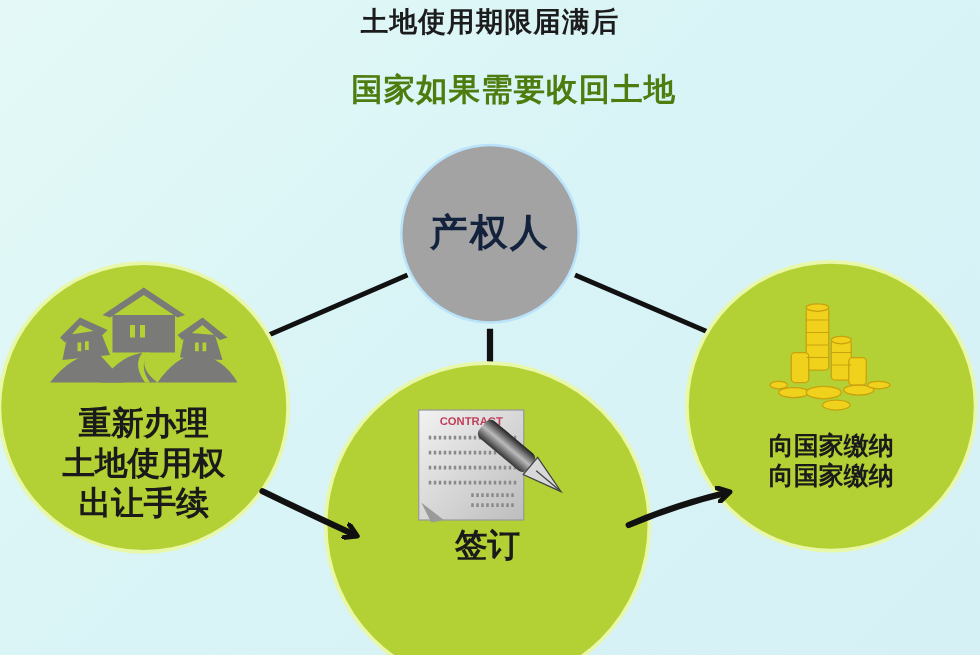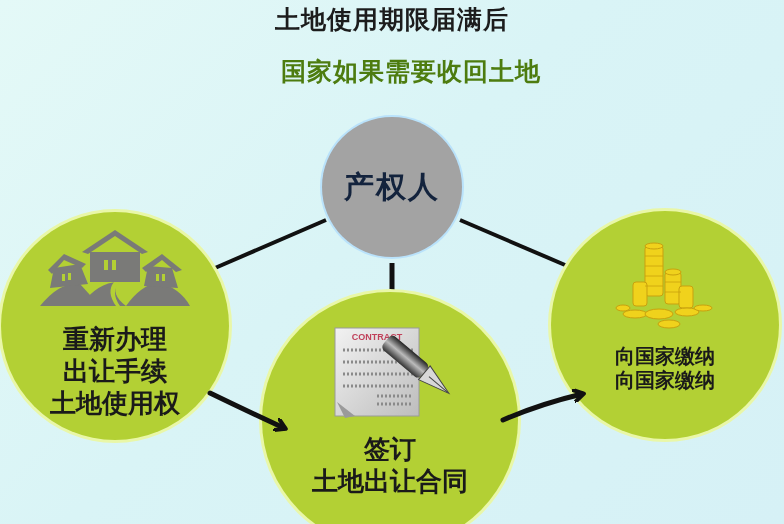--- a/index.html
+++ b/index.html
@@ -5,21 +5,21 @@
     html, body { margin: 0; padding: 0; }
     body {
       width: 784px; height: 524px; overflow: hidden; position: relative;
       background: linear-gradient(135deg, #e4f9f7 0%, #d9f4f6 45%, #d6f1f6 100%);
       font-family: "DejaVu Sans", sans-serif;
     }
     .title {
       position: absolute; left: 0; width: 784px; text-align: center;
       font-weight: bold; letter-spacing: 1px;
     }
-    #title-1 { top: 3px; font-size: 25px; color: #1c1c1c; }
+    #title-1 { top: 3px; font-size: 22px; color: #1c1c1c; }
     #title-2 { top: 55px; font-size: 25px; color: #4d7c0f; padding-left: 19px; }
     svg.links { position: absolute; left: 0; top: 0; }
     .circle {
       position: absolute; border-radius: 50%;
       display: flex; flex-direction: column; align-items: center; justify-content: center;
       box-sizing: border-box;
     }
     .green {
       background: #b3d034;
       box-shadow: 0 0 0 3px #e9f7a8;
@@ -32,21 +32,21 @@
       font-weight: bold; color: #1a1a1a; text-align: center; line-height: 1.22;
     }
     .label span { display: block; }
     #node-owner { left: 322px; top: 117px; width: 140px; height: 140px; }
     #node-owner .label { font-size: 30px; color: #13233d; letter-spacing: 2px; }
 
     #node-renew { left: 1px; top: 212px; width: 228px; height: 228px; }
     #node-renew .label { font-size: 26px; margin-top: 16px; }
 
     #node-contract { left: 262px; top: 292px; width: 256px; height: 256px; justify-content: flex-start; }
-    #node-contract .label { font-size: 26px; margin-top: 12px; }
+    #node-contract .label { font-size: 26px; margin-top: 0; }
 
     #node-pay { left: 551px; top: 211px; width: 228px; height: 228px; }
     #node-pay .label { font-size: 20px; margin-top: 14px; }
   </style>
 </head>
 <body>
 
 <div class="title" id="title-1">土地使用期限届满后</div>
 <div class="title" id="title-2">国家如果需要收回土地</div>
 
@@ -83,22 +83,22 @@
         <rect x="72" y="34" width="4" height="10"></rect>
       <path d="M74,56 Q66,66 76,80 L80,80 Q70,66 80,56 Z"></path>
       <rect x="22" y="48" width="3" height="7"></rect>
         <rect x="28" y="47" width="3" height="7"></rect>
       <rect x="116" y="48" width="3" height="7"></rect>
         <rect x="122" y="48" width="3" height="7"></rect>
     </g>
   </svg>
   <div class="label">
     <span>重新办理</span>
+    <span>土地使用权</span>
     <span>出让手续</span>
-    <span>土地使用权</span>
   </div>
 </div>
 
 <div class="circle green" id="node-contract">
   <svg width="150" height="100" viewBox="0 0 150 100" style="margin-top:30px">
     <defs>
       <linearGradient id="paper" x1="0" y1="0" x2="1" y2="1">
         <stop offset="0" stop-color="#f2f2f2"></stop>
           <stop offset="1" stop-color="#bdbdbd"></stop>
       </linearGradient>
@@ -120,21 +120,20 @@
     </g>
     <path d="M22,80 L40,94 L30,96 Z" fill="#9a9a9a"></path>
     <g transform="rotate(-50 110 50)">
       <rect x="100" y="0" width="18" height="50" rx="5" fill="url(#pen)"></rect>
       <path d="M100,50 L118,50 L109,82 Z" fill="#d8d8d8" stroke="#444" stroke-width="1"></path>
       <line x1="109" y1="56" x2="109" y2="80" stroke="#444" stroke-width="1"></line>
     </g>
   </svg>
   <div class="label">
     <span>签订</span>
-    <span>土地出让合同</span>
   </div>
 </div>
 
 <div class="circle green" id="node-pay">
   <svg width="100" height="90" viewBox="0 0 100 90" style="margin-top:-18px">
     <g fill="#f0d21c" stroke="#c9a10e" stroke-width="1">
       <rect x="30" y="6" width="18" height="50" rx="3"></rect>
       <rect x="50" y="32" width="16" height="32" rx="3"></rect>
       <rect x="64" y="46" width="14" height="22" rx="3"></rect>
       <rect x="18" y="42" width="14" height="24" rx="3"></rect>

